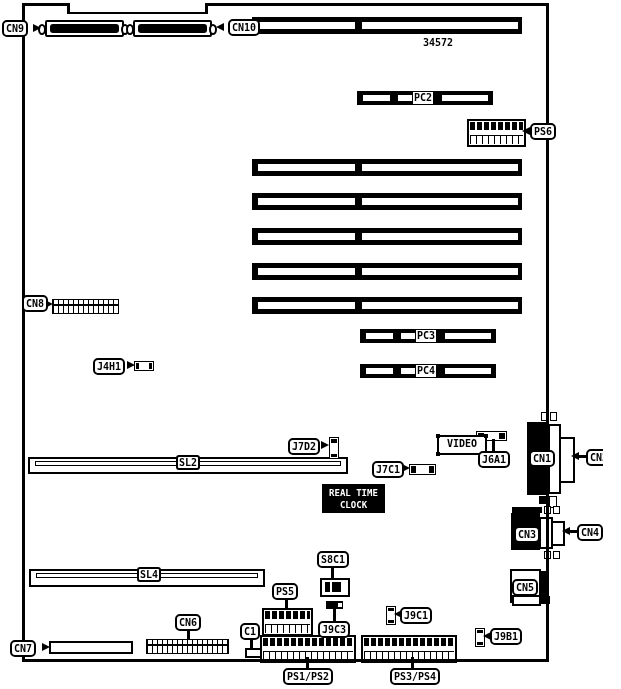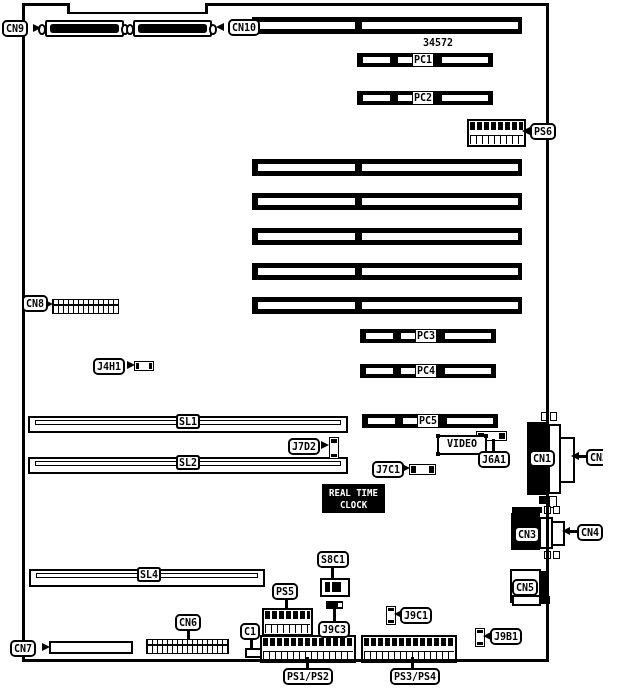--- a/index.html
+++ b/index.html
@@ -75,74 +75,58 @@
 
   <div class="isa" style="left:252px;top:17px"></div>
   <div class="isa" style="left:252px;top:159px"></div>
   <div class="isa" style="left:252px;top:193px"></div>
   <div class="isa" style="left:252px;top:228px"></div>
   <div class="isa" style="left:252px;top:263px"></div>
   <div class="isa" style="left:252px;top:297px"></div>
 
   <div class="pn" style="left:423px;top:37px">34572</div>
 
-  <div class="pcslot" style="left:357px;top:53px">
-    <i class="a"></i>
-      <i class="b"></i>
-      <b>PC1</b>
-      <i class="c"></i>
-    </div>
   <div class="pcslot" style="left:357px;top:91px">
     <i class="a"></i>
       <i class="b"></i>
       <b>PC2</b>
       <i class="c"></i>
     </div>
   <div class="pcslot" style="left:360px;top:329px">
     <i class="a"></i>
       <i class="b"></i>
       <b>PC3</b>
       <i class="c"></i>
     </div>
   <div class="pcslot" style="left:360px;top:364px">
     <i class="a"></i>
       <i class="b"></i>
       <b>PC4</b>
       <i class="c"></i>
     </div>
-  <div class="pcslot" style="left:362px;top:414px">
-    <i class="a"></i>
-      <i class="b"></i>
-      <b>PC5</b>
-      <i class="c"></i>
-    </div>
 
   <div class="pwr" style="left:467px;top:119px;width:55px;height:24px">
       <span class="t"></span>
       <span class="bt"></span>
     </div>
   <div class="co" style="left:530px;top:123px">PS6</div>
   <div class="tri l" style="left:522px;top:127px"></div>
 
   <div class="hdr" style="left:52px;top:299px;width:65px;height:13px"></div>
   <div class="co" style="left:22px;top:295px">CN8</div>
   <div class="tri r" style="left:45px;top:300px"></div>
 
   <div class="jmp" style="left:134px;top:361px;width:16px;height:6px">
       <s></s>
       <s class="w"></s>
       <s></s>
     </div>
   <div class="co" style="left:93px;top:358px">J4H1</div>
   <div class="tri r" style="left:127px;top:361px"></div>
 
-  <div class="slslot" style="left:28px;top:416px;width:316px;height:13px">
-      <i></i>
-    <b style="left:146px">SL1</b>
-    </div>
   <div class="slslot" style="left:28px;top:457px;width:316px;height:13px">
       <i></i>
     <b style="left:146px">SL2</b>
     </div>
   <div class="slslot" style="left:29px;top:569px;width:232px;height:14px">
       <i></i>
     <b style="left:106px">SL4</b>
     </div>
 
   <div class="jmp v" style="left:329px;top:437px;width:6px;height:18px">

